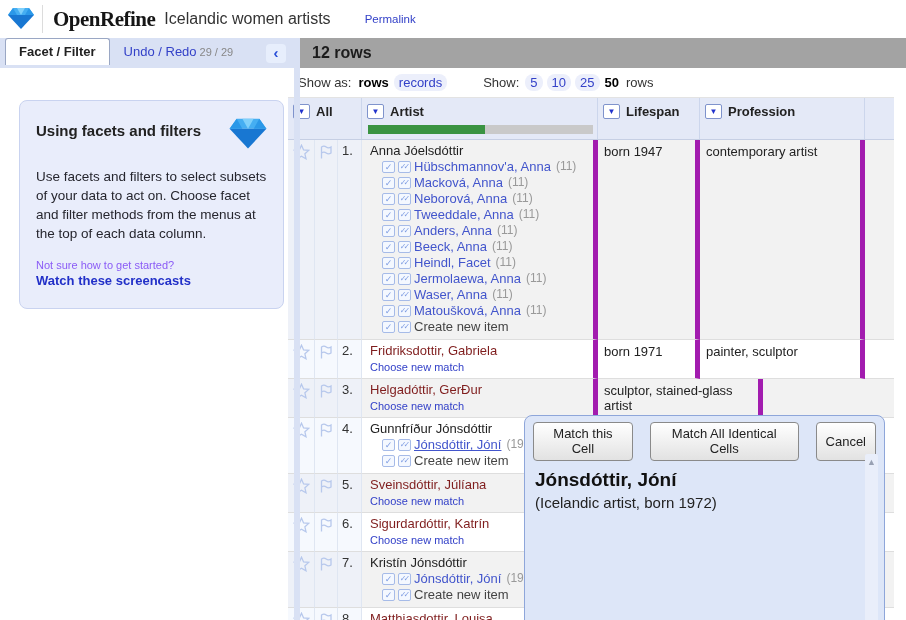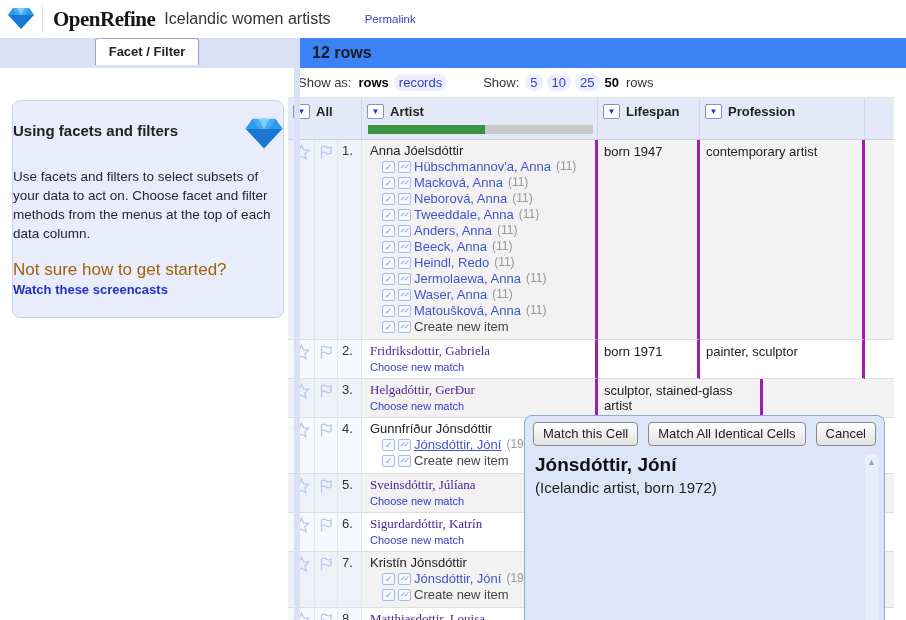--- a/index.html
+++ b/index.html
@@ -10,38 +10,38 @@
   
   .topbar { height:38px; display:flex; align-items:center; padding-left:8px; background:#fff; }
   .gem { display:inline-block; }
   .logo-divider { width:1px; height:28px; background:#dcdcdc; margin:0 10px 0 8px; }
   .app-name { font-family:"Liberation Serif", serif; font-weight:bold; font-size:21px; color:#151515; letter-spacing:-0.5px; }
   .project-title { font-size:16px; color:#333; margin-left:9px; }
   .permalink { font-size:11.5px; color:#3341c8; margin-left:16px; text-decoration:none; cursor:pointer;padding-left:18px; }
 
   
   .band { display:flex; height:30px; }
-  .tabstrip { width:294px; background:#d9e1f4; display:flex; align-items:center; position:relative;flex-direction:column; }
+  .tabstrip { width:294px; background:#d9e1f4; display:flex; align-items:flex-start; padding-left:5px; position:relative; }
   .tab-active { background:#fff; border:1px solid #9aa7c4; border-bottom:none; border-radius:3px 3px 0 0;
                 padding:5px 13px 6px; font-weight:bold; font-size:13px; color:#222; position:relative; top:0; }
   .tab-link { padding:6px 4px 7px 14px; font-size:13px; color:#3341c8; cursor:pointer; }
   .tab-count { font-size:11px; color:#888; margin-left:3px; }
   .collapse-btn { margin-left:auto; margin-right:8px; align-self:center; width:20px; height:19px; background:#e7eefc;
                   border-radius:4px; color:#2a50d8; font-weight:bold; font-size:15px; line-height:17px; text-align:center; cursor:pointer; }
   .side-strip { position:absolute; left:294px; top:38px; width:6px; height:582px; background:#d9e1f4; z-index:2; }
-  .rows-bar { flex:1; background:#3b82f6; display:flex; align-items:center; padding-left:18px;
+  .rows-bar { flex:1; background:#a3a3a3; display:flex; align-items:center; padding-left:18px;
               font-weight:bold; font-size:16px; color:#1c1c1c; }
 
   
   .sidebar { position:absolute; left:0; top:68px; width:294px; height:552px; background:#fff; }
-  .help-box { margin:32px 10px 0 12px; background:#e9edfb; border:1px solid #c9d3f0; border-radius:8px; padding:15px 0 20px; }
+  .help-box { margin:32px 10px 0 19px; background:#e9edfb; border:1px solid #c9d3f0; border-radius:8px; padding:15px 16px 20px; }
   .help-head { display:flex; justify-content:space-between; align-items:flex-start; }
   .help-title { font-weight:bold; font-size:15px; color:#222; padding-top:6px; }
   .help-box p { margin-top:14px; font-size:13.5px; color:#26262e; line-height:1.42; }
-  .help-q { margin-top:14px; font-size:17px; color:#a16207; line-height:1.42; }
+  .help-q { margin-top:14px; font-size:11px; color:#8b5cf6; line-height:1.42; }
   .help-link { font-weight:bold; color:#2230c8; cursor:pointer; }
 
   
   .content { position:absolute; left:288px; top:68px; width:606px; height:552px; background:#fff; }
   .toolbar { height:30px; display:flex; align-items:center; padding-left:10px; font-size:13px; color:#333;
              border-bottom:1px solid #e3e3e3; background:#fff; }
   .toolbar .sel { font-weight:bold; color:#000; margin:0 3px; }
   .pill { color:#3341c8; background:#eceffb; border-radius:8px; padding:1px 5px; margin:0 2px; cursor:pointer;text-align:center; }
   .tb-label { margin-right:4px; }
   .tb-gap { width:34px; }
@@ -55,49 +55,49 @@
   .th-label { font-weight:bold; font-size:13px; color:#222; }
   .progress { margin:6px 4px 0 1px; height:9px; background:#c9c9c9; }
   .progress-fill { height:100%; background:#3a9342; }
 
   .c-star { width:27px; } .c-flag { width:23px; } .c-idx { width:24px; }
   .c-artist { width:236px; } .c-life { width:102px; } .c-prof { width:165px; }
   .c-extra { flex:1; border-right:none !important; }
 
   .tbody { height:480px; overflow:hidden; background:#fff; }
   .trow { display:flex; }
-  .td { border-right:3px solid #a21caf; border-bottom:1px solid #dedede; }
+  .td { border-right:5px solid #a21caf; border-bottom:1px solid #dedede; }
   .td.blue-col { border-right:1px solid #dfe6f2; }
   .trow.odd .td { background:#f2f2f2; }
   .trow.even .td { background:#fff; }
   .trow.odd .td.blue-col { background:#eef1f8; }
   .trow.even .td.blue-col { background:#f6f9fe; }
   .td.c-star, .td.c-flag { display:flex; justify-content:center; padding-top:4px; }
   .td.c-idx { font-size:13px; color:#333; padding:3px 0 0 4px; }
   .td.c-artist { padding:3px 5px 4px 8px; position:relative; }
   .td.c-life, .td.c-prof { padding:4px 6px; font-size:13px; color:#222; }
   .name { font-size:13px; line-height:16px; color:#222; }
-  .name.link { color:#4c1d95; cursor:pointer;font-family:Liberation Serif, serif; }
+  .name.link { color:#7f1d1d; cursor:pointer; }
   .edit-badge { position:absolute; top:4px; right:5px; background:#8da5e6; color:#fff; font-size:10.5px;
                 font-weight:bold; padding:0 5px 1px; border-radius:2px; cursor:pointer; }
   .cand { display:flex; align-items:center; gap:3px; padding-left:12px; line-height:15.5px; font-size:13px; height:16px; }
   .chk { width:13px; height:12px; border:1px solid #a6bbe8; border-radius:2px; background:#f4f8ff; color:#7e9ce2;
          font-size:9px; line-height:10px; text-align:center; flex:0 0 auto; cursor:pointer; }
   .chk.dbl { font-size:8px; letter-spacing:-3px; padding-right:2px; }
   .cand-link { color:#4255cc; cursor:pointer; }
   .cand-link.ul { text-decoration:underline; }
   .cand-count { color:#999; font-size:12px; margin-left:2px; }
   .create-item { color:#444; }
   .choose-link { display:inline-block; font-size:11px; color:#3341c8; margin-top:1px; cursor:pointer; }
   .star-svg, .flag-svg { display:block; }
 
   
   .popup { position:absolute; left:524px; top:415px; width:361px; height:230px; background:#dde6f8;
            border:1px solid #8ea6da; border-radius:8px; padding:6px 8px; z-index:5; }
-  .popup-btns { display:flex; gap:10px; }
+  .popup-btns { display:flex; gap:17px; }
   .popup-btn { font-family:"Liberation Sans", sans-serif; font-size:13px; color:#222; padding:3px 9px 4px;
                border:1px solid #8a8a8a; border-radius:4px; background:linear-gradient(#ffffff,#e2e2e2); cursor:pointer; }
   .popup-title { margin:8px 2px 0; font-size:19px; font-weight:bold; color:#111; }
   .popup-sub { font-size:15px; color:#222; margin:3px 2px 0; }
   .popup-scroll { position:absolute; top:38px; right:6px; bottom:5px; width:13px; background:#e9eefa; border-radius:2px; }
   .popup-scroll .arr { display:block; text-align:center; color:#99a1b3; font-size:9px; padding-top:3px; }
 </style>
 </head>
 <body>
 
@@ -248,21 +248,21 @@
             </div>
             <div class="cand">
               <span class="chk">✓</span>
               <span class="chk dbl">✓✓</span>
               <a class="cand-link">Beeck, Anna</a>
               <span class="cand-count">(11)</span>
             </div>
             <div class="cand">
               <span class="chk">✓</span>
               <span class="chk dbl">✓✓</span>
-              <a class="cand-link">Heindl, Redo</a>
+              <a class="cand-link">Heindl, Facet</a>
               <span class="cand-count">(11)</span>
             </div>
             <div class="cand">
               <span class="chk">✓</span>
               <span class="chk dbl">✓✓</span>
               <a class="cand-link">Jermolaewa, Anna</a>
               <span class="cand-count">(11)</span>
             </div>
             <div class="cand">
               <span class="chk">✓</span>

